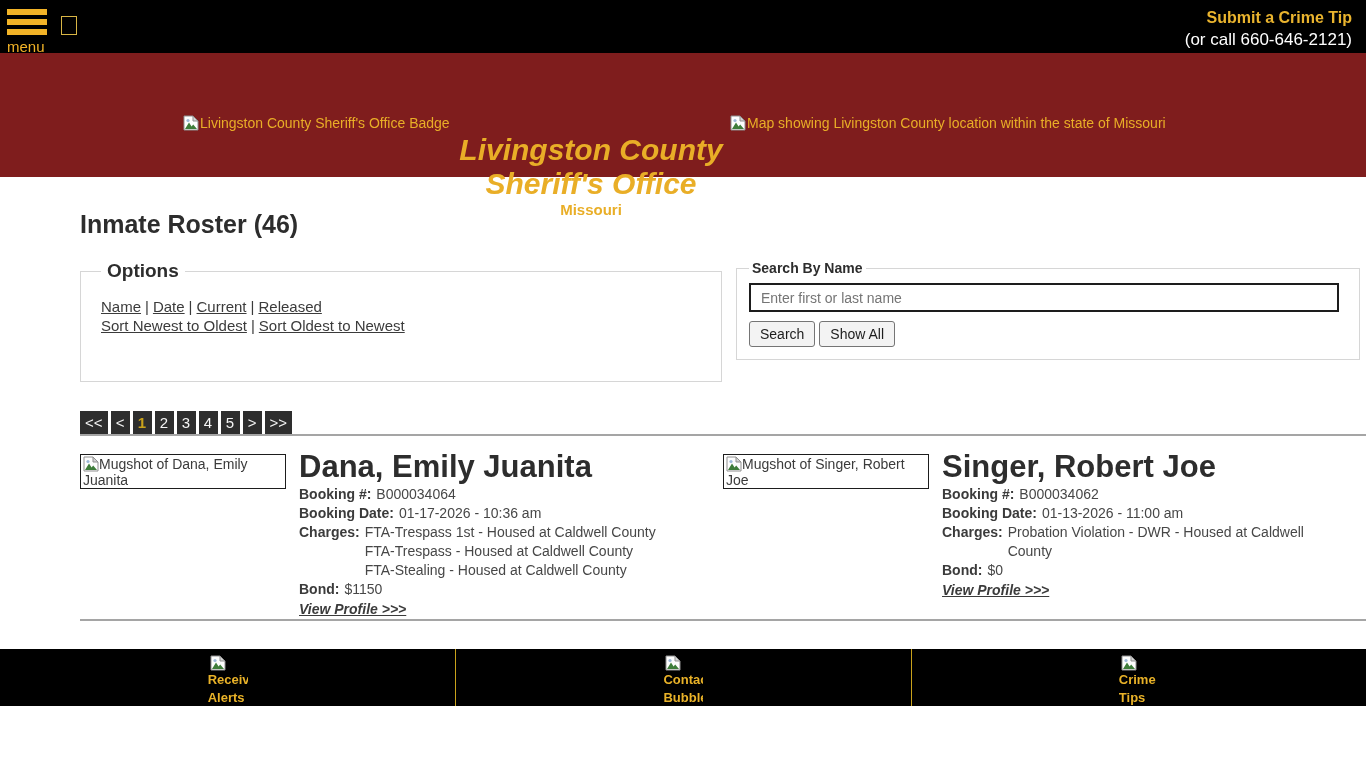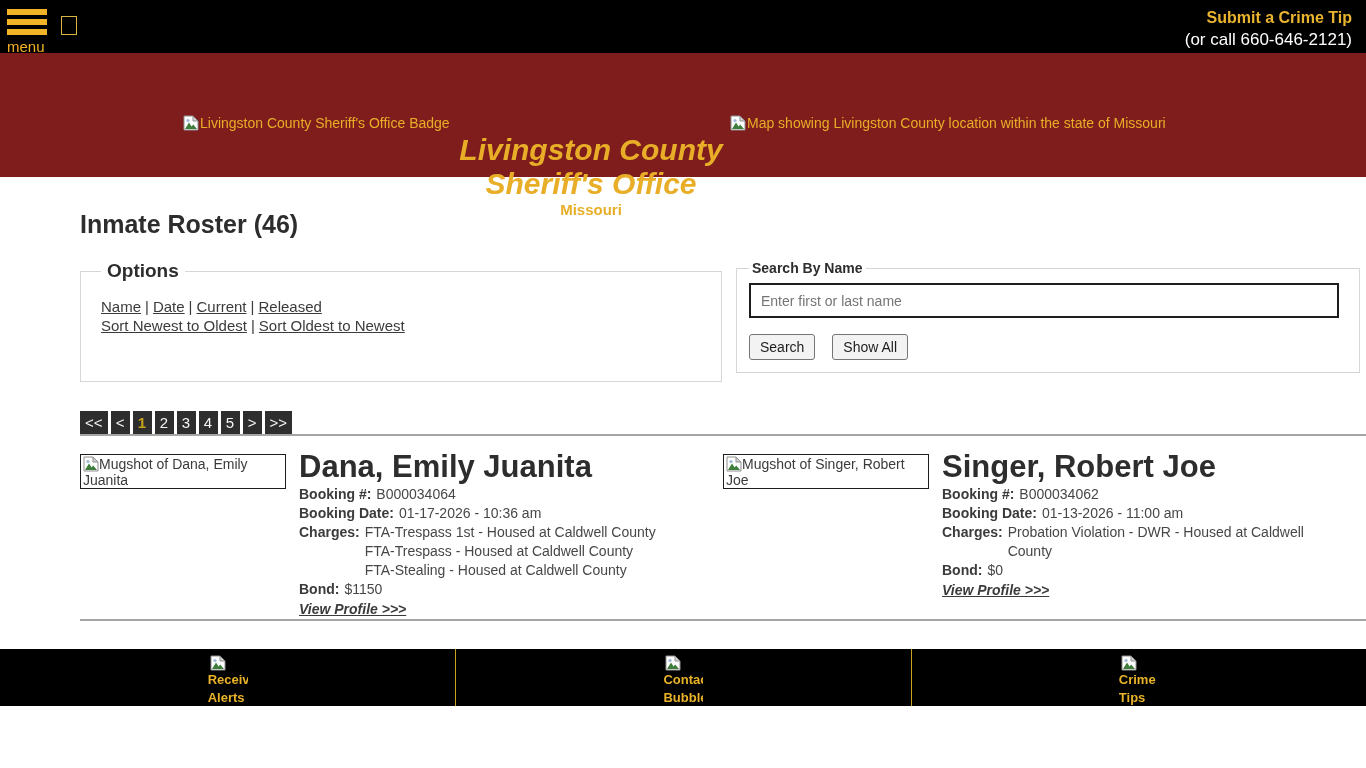--- a/index.html
+++ b/index.html
@@ -38,24 +38,24 @@
   fieldset { border:1px solid #d6d6d6; background:#fff; }
   .options-fs { width:642px; height:122px; padding:4px 20px 10px 20px; }
   .options-fs legend { font-size:19px; font-weight:bold; color:#2d2d2d; padding:0 6px; }
   .link-row { margin-top:12px; font-size:15px; color:#3b3b3b; }
   .link-row.second { margin-top:2px; }
   .text-link { color:#3b3b3b; text-decoration:underline; cursor:pointer; }
   .sep { color:#3b3b3b; padding:0 4px; }
 
   .search-fs { width:624px; margin-left:14px; padding:2px 12px 12px 12px; }
   .search-fs legend { font-size:14px; font-weight:bold; color:#2d2d2d; padding:0 3px; }
-  .search-input { width:590px; height:35px; border:2px solid #1d1d1d; margin-top:5px;
+  .search-input { width:590px; height:29px; border:2px solid #1d1d1d; margin-top:5px;
     font-size:14px; padding:0 10px; color:#333; font-family:"Liberation Sans",sans-serif; }
   .search-input::placeholder { color:#757575; }
-  .btn-row { margin-top:16px; display:flex; gap:17px; }
+  .btn-row { margin-top:9px; display:flex; gap:4px; }
   .btn { font-size:14px; color:#1d1d1d; background:#f3f3f3; border:1px solid #757575;
     border-radius:3px; padding:4px 10px; cursor:pointer; font-family:"Liberation Sans",sans-serif; }
 
   
   .pagination { display:flex; gap:3px; margin-top:29px; }
   .pag-item { background:#2e2e2e; color:#f5f5f5; font-size:15px; min-width:19px;
     height:23px; display:flex; align-items:center; justify-content:center;
     padding:0 5px; cursor:pointer; }
   .pag-item.current { color:#c9a21b; font-weight:bold; }
 

